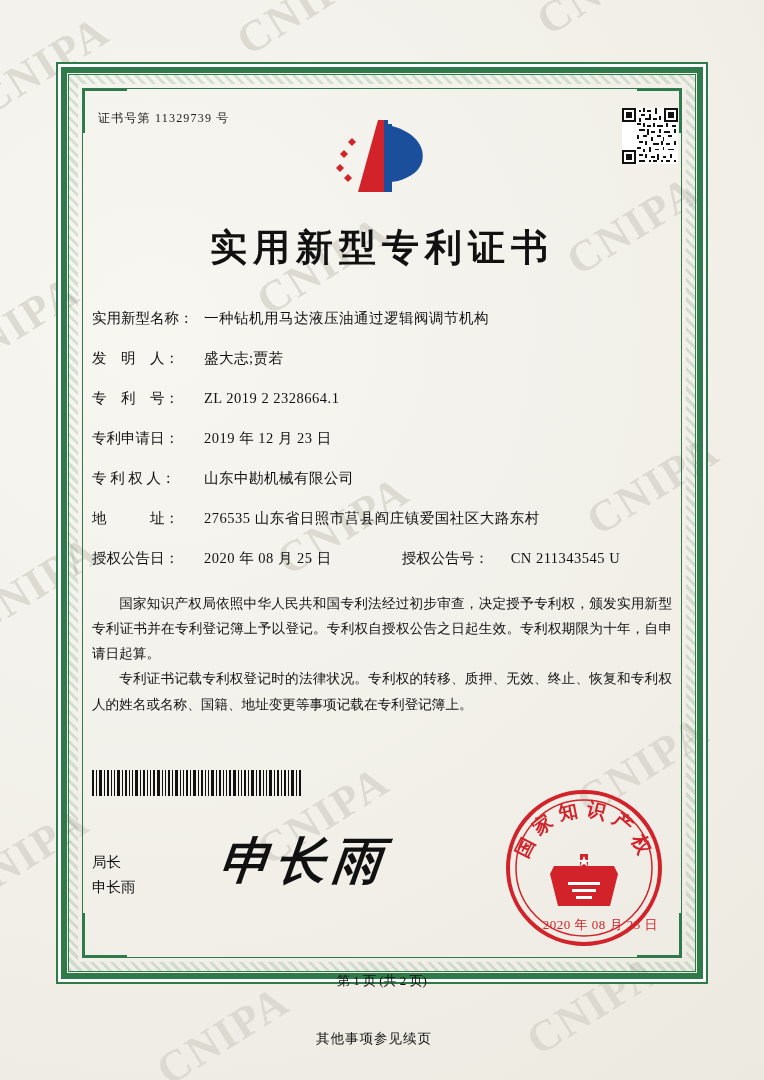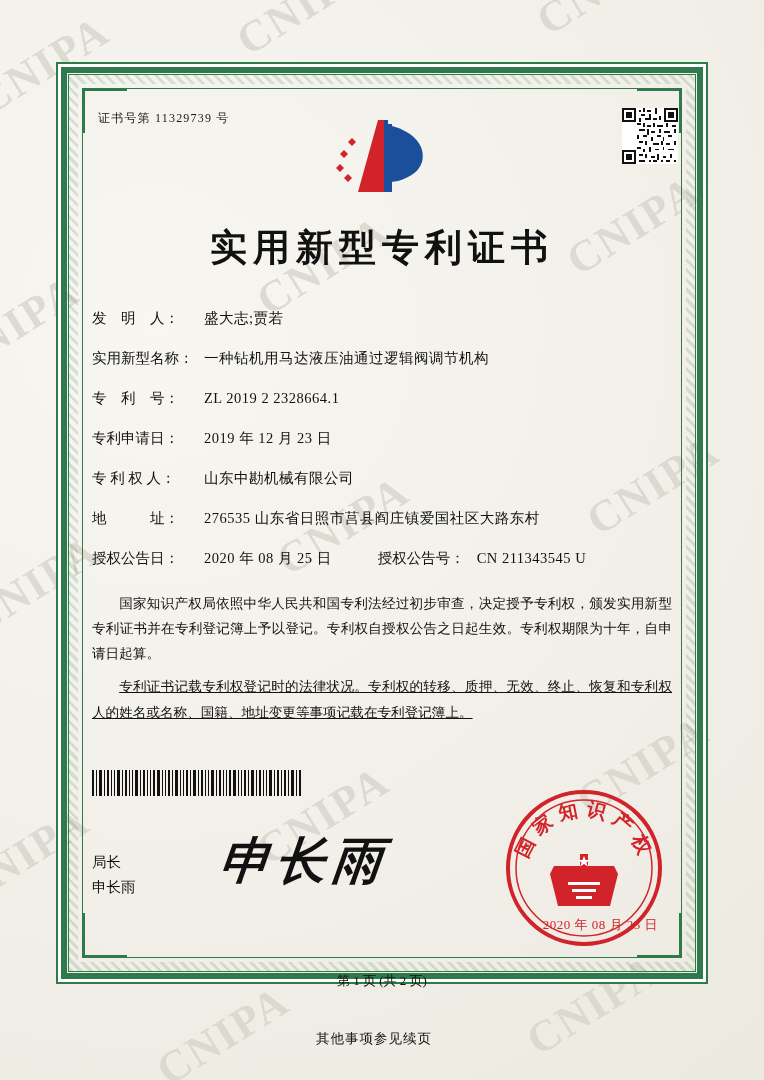--- a/index.html
+++ b/index.html
@@ -84,28 +84,28 @@
     color:#111;
     line-height:1;
   }
   .field{
     display:flex;align-items:baseline;margin-bottom:25.5px;
   }
   .f-label{
     width:112px;flex:none;letter-spacing:0px;
   }
   .f-value{letter-spacing:.5px;}
-  .field.two .f-second-label{margin-left:46px;}
+  .field.two .f-second-label{margin-left:70px;}
   .para{
     font-family:"Liberation Serif","DejaVu Serif",serif;
     font-size:13.6px;line-height:1.85;color:#111;text-align:justify;
     text-indent:2em;
     margin-top:18px;
   }
-  .para.second{margin-top:8px;text-decoration:underline;}
+  .para.second{margin-top:0;}
   .barcode{
     position:absolute;left:0;top:660px;width:210px;height:26px;
   }
   .sig-block{
     position:absolute;left:0;top:740px;
     font-family:"Liberation Serif","DejaVu Serif",serif;
     font-size:14.5px;line-height:1.75;color:#111;
   }
   .handwrite{
     position:absolute;left:128px;top:718px;
@@ -265,27 +265,27 @@
             <rect x="27" y="27" width="1" height="1"></rect>
         </g>
       </svg>
     </div>
 
     <div class="title">实用新型专利证书</div>
 
     <div class="fields">
 
       <div class="field">
+        <div class="f-label">实用新型名称：</div>
+        <div class="f-value">一种钻机用马达液压油通过逻辑阀调节机构</div>
+      </div>
+
+      <div class="field">
         <div class="f-label">发　明　人：</div>
         <div class="f-value">盛大志;贾若</div>
-      </div>
-
-      <div class="field">
-        <div class="f-label">实用新型名称：</div>
-        <div class="f-value">一种钻机用马达液压油通过逻辑阀调节机构</div>
       </div>
 
       <div class="field">
         <div class="f-label">专　利　号：</div>
         <div class="f-value">ZL 2019 2 2328664.1</div>
       </div>
 
       <div class="field">
         <div class="f-label">专利申请日：</div>
         <div class="f-value">2019 年 12 月 23 日</div>
@@ -298,21 +298,21 @@
 
       <div class="field">
         <div class="f-label">地　　　址：</div>
         <div class="f-value">276535  山东省日照市莒县阎庄镇爱国社区大路东村</div>
       </div>
 
       <div class="field two">
         <div class="f-label">授权公告日：</div>
         <div class="f-value">2020 年 08 月 25 日</div>
         <div class="f-second-label">授权公告号：</div>
-        <div class="f-value" style="margin-left:12px;">CN 211343545 U</div>
+        <div class="f-value" style="margin-left:22px;">CN 211343545 U</div>
       </div>
 
     </div>
 
     <div class="para">国家知识产权局依照中华人民共和国专利法经过初步审查，决定授予专利权，颁发实用新型专利证书并在专利登记簿上予以登记。专利权自授权公告之日起生效。专利权期限为十年，自申请日起算。</div>
     <div class="para second">专利证书记载专利权登记时的法律状况。专利权的转移、质押、无效、终止、恢复和专利权人的姓名或名称、国籍、地址变更等事项记载在专利登记簿上。</div>
 
     <div class="barcode">
       <svg width="210" height="26" viewBox="0 0 210 26" shape-rendering="crispEdges">
         <rect width="210" height="26" fill="transparent"></rect>

